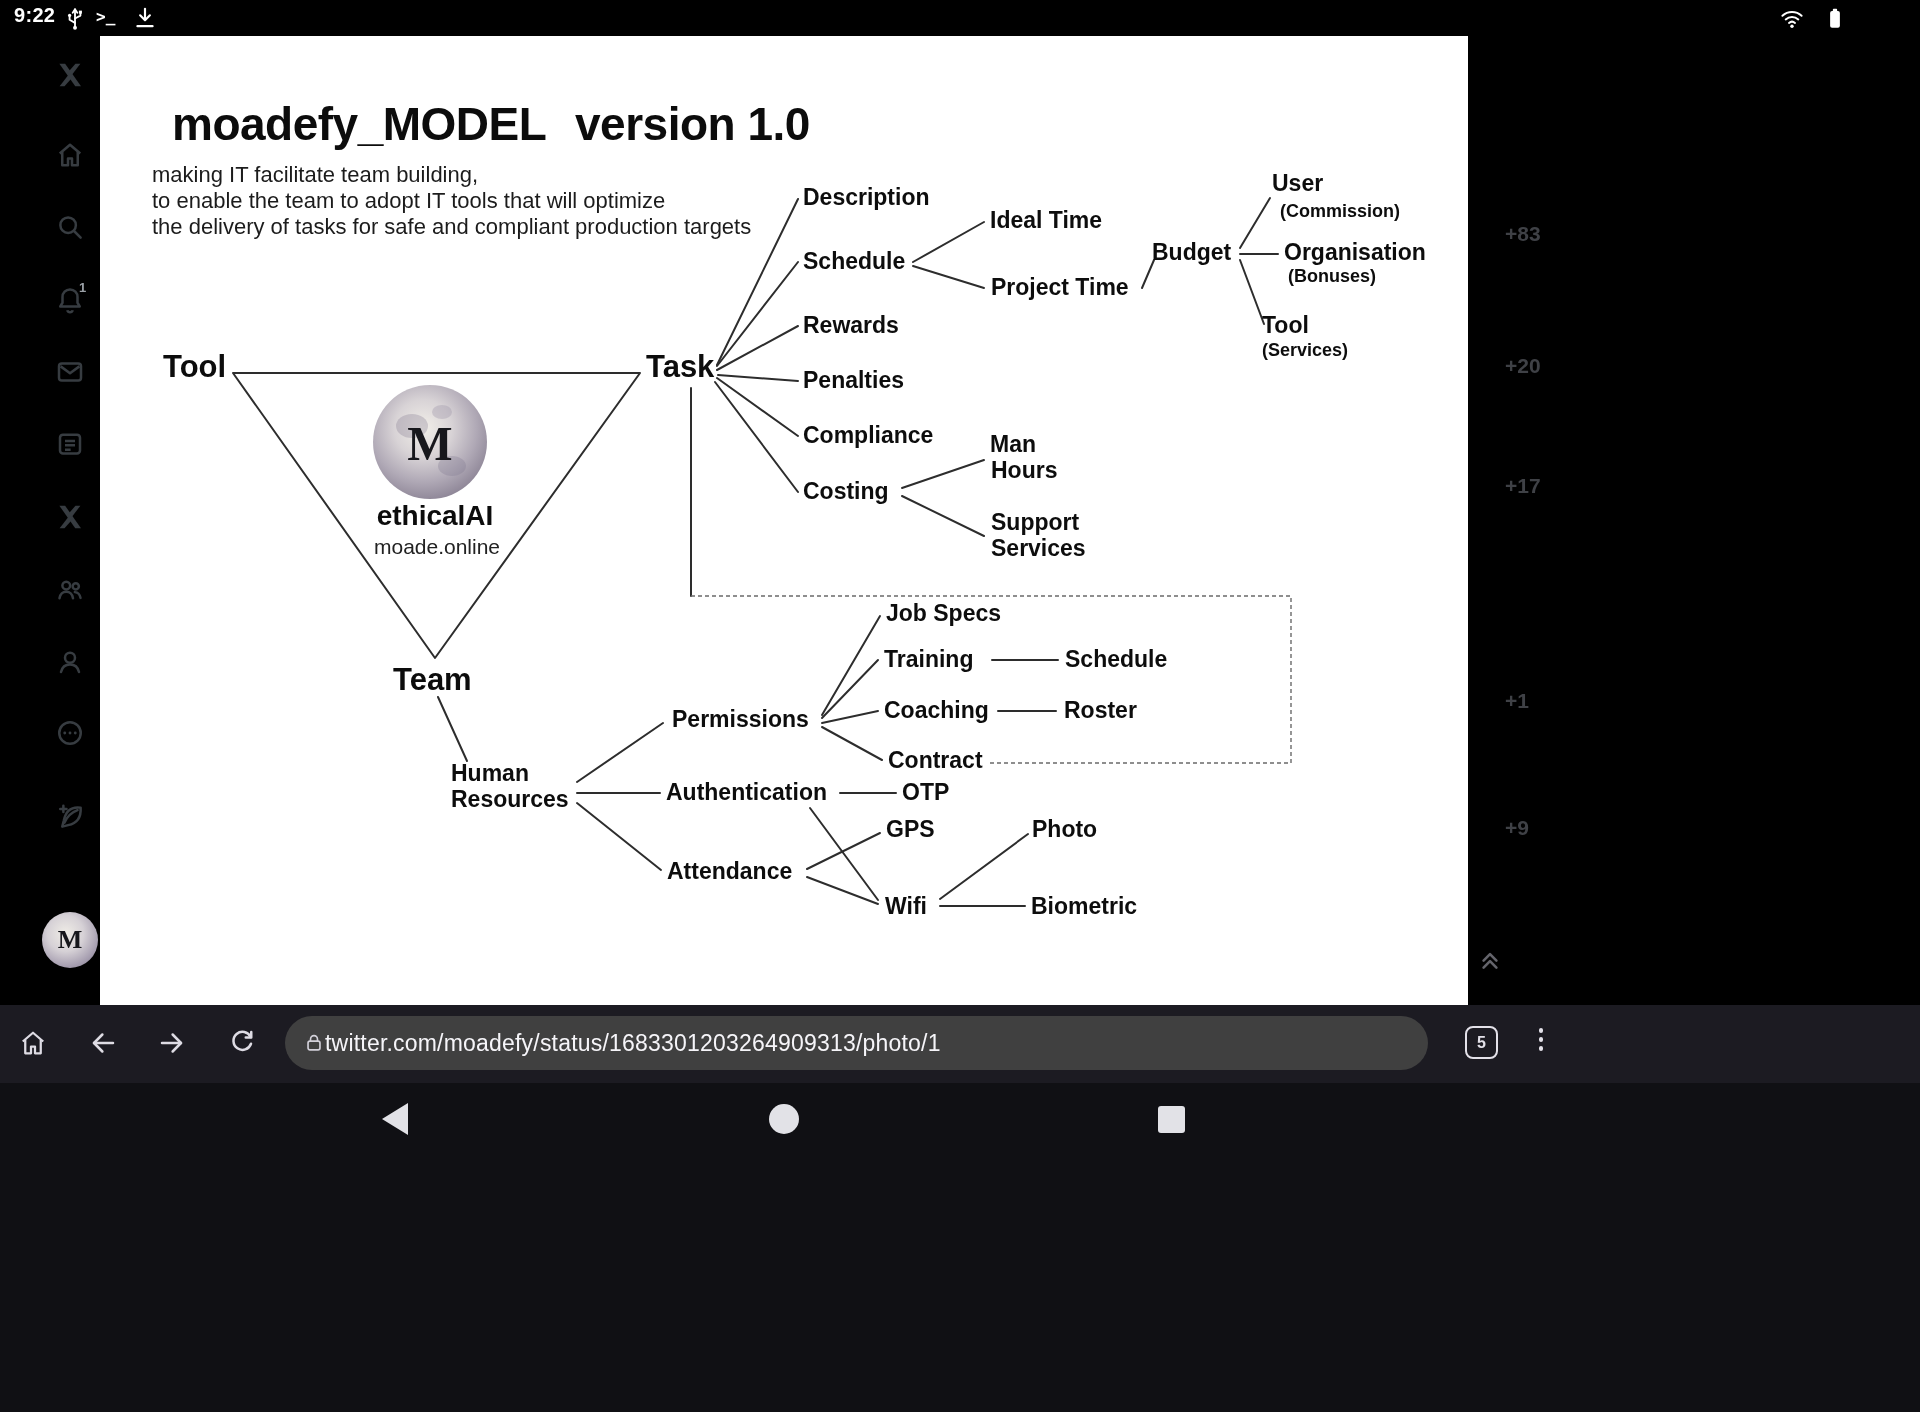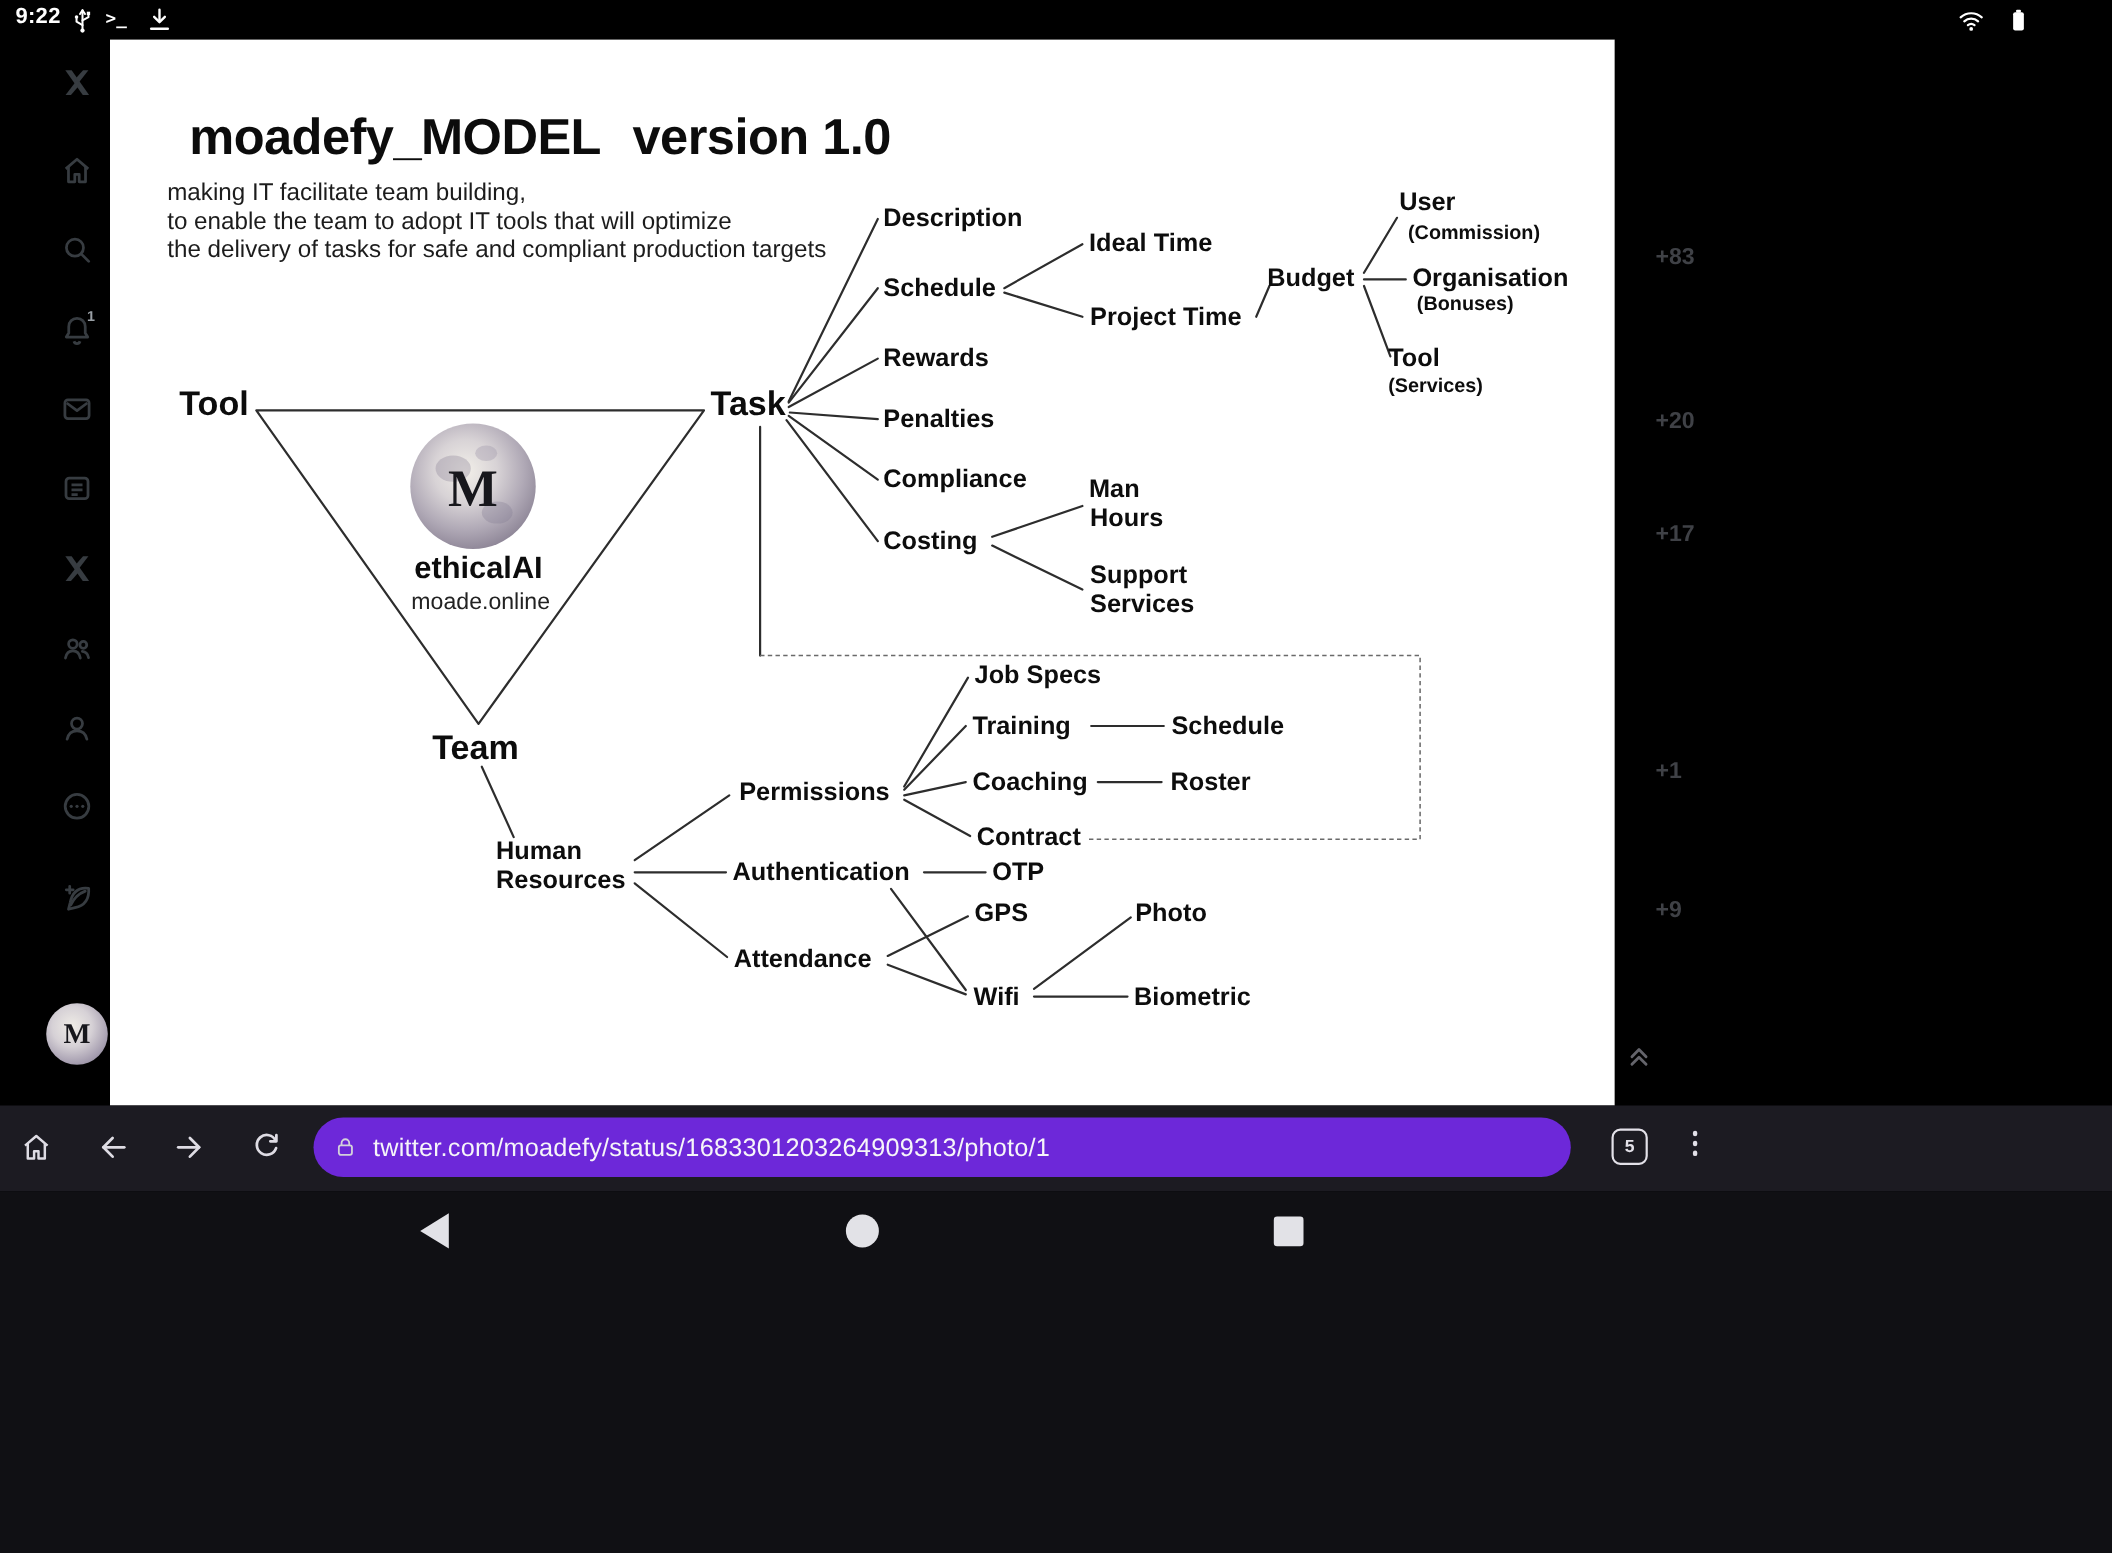--- a/index.html
+++ b/index.html
@@ -38,22 +38,22 @@
   .d-m     { font:bold 48px "Liberation Serif",serif; fill:#17171c; text-anchor:middle; }
 
   
   .right-rail { left:1468px; top:36px; width:452px; height:969px; background:#000; }
   .rail-count { position:absolute; left:1473px; color:#3f4146; font-size:21px; font-weight:bold;margin-left:32px; }
   .chevrons { left:1476px; top:946px; width:28px; height:28px; }
 
   
   .browser-bar { left:0; top:1005px; width:1920px; height:78px; background:#1c1b22; }
   .bb-ic { width:30px; height:30px; }
-  .url-pill { left:285px; top:1016px; width:1143px; height:54px; border-radius:27px; background:#6d28d9;
-              display:flex; align-items:center; padding:0 18px; gap:14px; }
+  .url-pill { left:285px; top:1016px; width:1143px; height:54px; border-radius:27px; background:#404040;
+              display:flex; align-items:center; padding:0 18px; }
   .url-text { color:#f6f5f9; font-size:23px; letter-spacing:.2px; white-space:nowrap; }
   .tab-box { left:1465px; top:1026px; width:33px; height:33px; border:2.5px solid #e3e1e9; border-radius:8px;
              display:flex; align-items:center; justify-content:center; color:#e3e1e9; font-size:16px; font-weight:bold; }
   .menu-dots { left:1536px; top:1028px; width:10px; display:flex; flex-direction:column; gap:4.5px; align-items:center; }
   .menu-dots i { width:4.5px; height:4.5px; border-radius:50%; background:#e3e1e9; }
 
   
   .nav-bar { left:0; top:1083px; width:1920px; height:329px; background:#101014; }
   .nav-back { left:382px; top:1103px; width:0; height:0;
               border-top:16px solid transparent; border-bottom:16px solid transparent;
@@ -290,21 +290,21 @@
     <text class="d-n" x="802" y="764">OTP</text>
     <text class="d-n" x="786" y="801">GPS</text>
     <text class="d-n" x="785" y="878">Wifi</text>
     <text class="d-n" x="932" y="801">Photo</text>
     <text class="d-n" x="931" y="878">Biometric</text>
   </svg>
 </div>
 
 <div class="abs right-rail"></div>
 <div class="rail-count" style="top:222px">+83</div>
-<div class="rail-count" style="top:371px">+20</div>
+<div class="rail-count" style="top:354px">+20</div>
 <div class="rail-count" style="top:474px">+17</div>
 <div class="rail-count" style="top:689px">+1</div>
 <div class="rail-count" style="top:816px">+9</div>
 <svg class="abs chevrons" viewBox="0 0 24 24">
   <g fill="none" stroke="#64646b" stroke-width="2.2" stroke-linecap="round" stroke-linejoin="round">
     <path d="M6.5 12.5 L12 7 l5.5 5.5"></path>
       <path d="M6.5 18.5 L12 13 l5.5 5.5"></path>
   </g>
 </svg>
 

